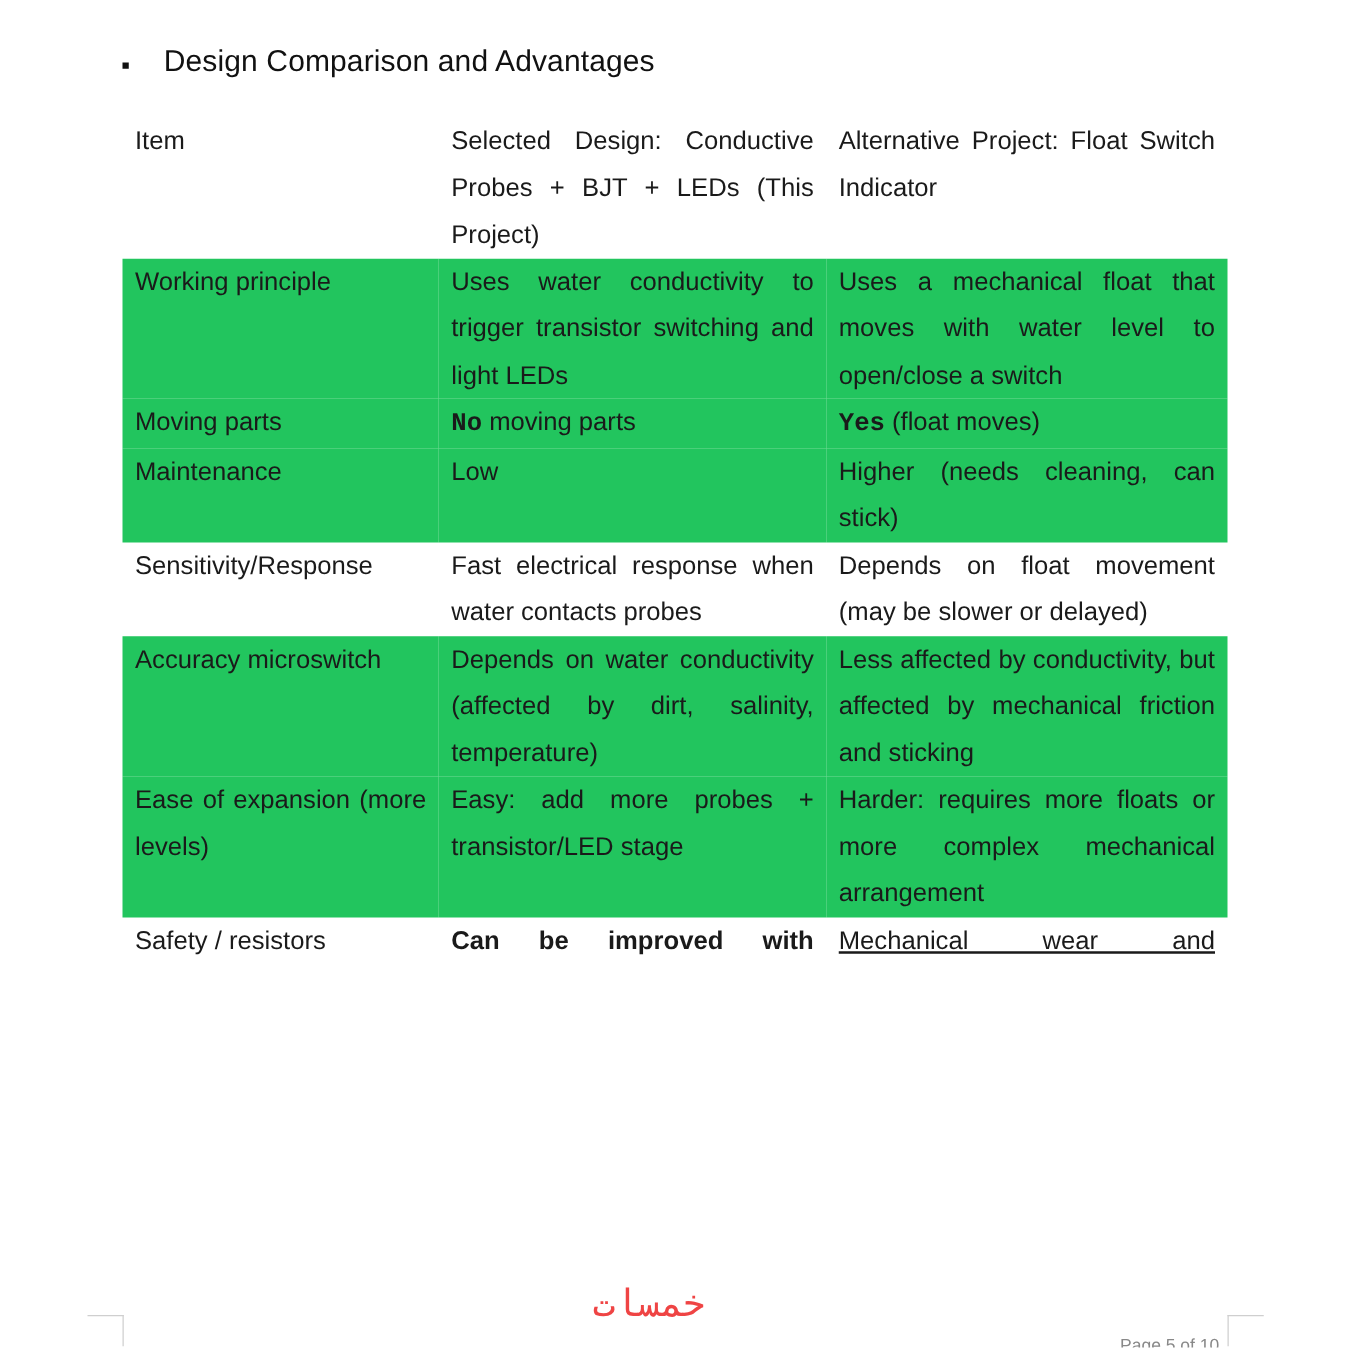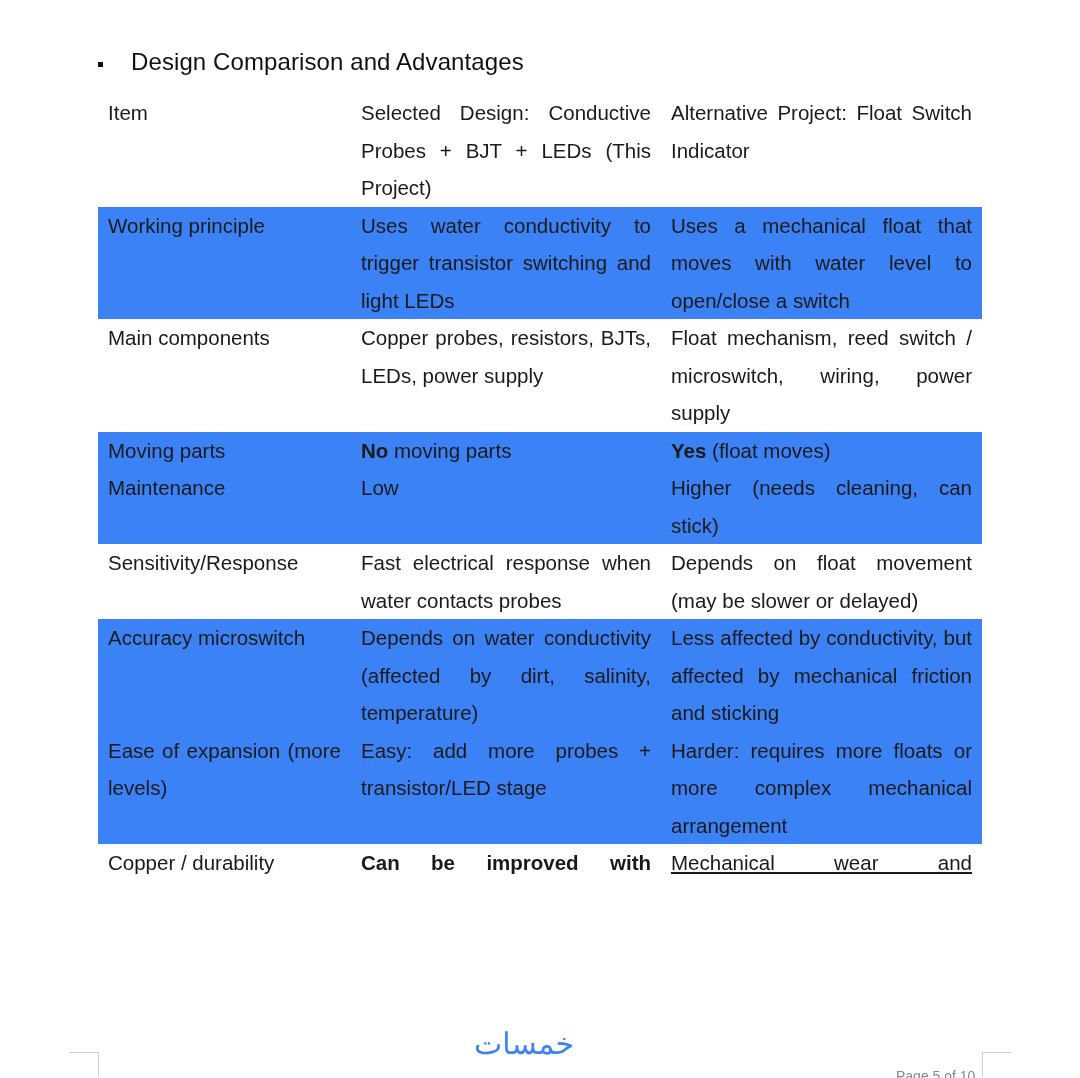--- a/index.html
+++ b/index.html
@@ -1,33 +1,33 @@
 <!DOCTYPE html>
 <html><head>
 <meta charset="utf-8">
 <style>
   html, body { margin:0; padding:0; background:#ffffff; }
   body { width:1080px; height:1078px; position:relative; overflow:hidden;
          font-family:"Liberation Sans", sans-serif; color:#1a1a1a; }
-  .heading { position:absolute; left:98px; top:48px; display:flex; align-items:center; }
+  .heading { position:absolute; left:98px; top:36px; display:flex; align-items:center; }
   .bullet { width:5px; height:5px; background:#111; margin-right:28px; margin-top:4px; }
   .heading-text { font-size:24px; color:#111; letter-spacing:0.1px; }
   table { position:absolute; left:98px; top:94px; width:884px; border-collapse:collapse;
           font-size:20.5px; line-height:37.5px; }
   td { vertical-align:top; padding:0 10px; text-align:justify; text-align-last:left; }
   td.c1 { width:233px; text-align:right; }
   td.c2 { width:290px; }
   td.c3 { width:301px; }
-  tr.shade td { background:#3b82f6; }
-  b { font-weight:bold; }
+  tr.shade td { background:#22c55e; }
+  b { font-weight:bold;font-family:Liberation Mono, monospace; }
   .corner { position:absolute; border-color:#cfcfcf; border-style:solid; width:28px; height:24px; }
   .corner.bl { left:70px; top:1052px; border-width:1px 1px 0 0; }
   .corner.br { left:982px; top:1052px; border-width:1px 0 0 1px; }
-  .watermark { position:absolute; left:474px; top:1026px; font-size:30px; color:#3b82f6;
-               font-family:Liberation Sans, sans-serif; }
+  .watermark { position:absolute; left:474px; top:1026px; font-size:30px; color:#ef4444;
+               font-family:Liberation Mono, monospace; }
   .pageno { position:absolute; left:896px; top:1068px; font-size:14px; color:#888; }
 </style>
 </head>
 <body>
 
 <div class="heading">
   <span class="bullet"></span>
   <span class="heading-text">Design Comparison and Advantages</span>
 </div>
 
@@ -35,25 +35,20 @@
   <tbody>
       <tr>
     <td class="c1">Item</td>
     <td class="c2">Selected Design: Conductive Probes + BJT + LEDs (This Project)</td>
     <td class="c3">Alternative Project: Float Switch Indicator</td>
   </tr>
   <tr class="shade">
     <td class="c1">Working principle</td>
     <td class="c2">Uses water conductivity to trigger transistor switching and light LEDs</td>
     <td class="c3">Uses a mechanical float that moves with water level to open/close a switch</td>
-  </tr>
-  <tr>
-    <td class="c1">Main components</td>
-    <td class="c2">Copper probes, resistors, BJTs, LEDs, power supply</td>
-    <td class="c3">Float mechanism, reed switch / microswitch, wiring, power supply</td>
   </tr>
   <tr class="shade">
     <td class="c1">Moving parts</td>
     <td class="c2"><b>No</b><span> moving parts</span></td>
     <td class="c3"><b>Yes</b><span> (float moves)</span></td>
   </tr>
   <tr class="shade">
     <td class="c1">Maintenance</td>
     <td class="c2">Low</td>
     <td class="c3">Higher (needs cleaning, can stick)</td>
@@ -67,21 +62,21 @@
     <td class="c1">Accuracy microswitch</td>
     <td class="c2">Depends on water conductivity (affected by dirt, salinity, temperature)</td>
     <td class="c3">Less affected by conductivity, but affected by mechanical friction and sticking</td>
   </tr>
   <tr class="shade">
     <td class="c1" style="text-align:justify;margin-top:32px;">Ease of expansion (more levels)</td>
     <td class="c2">Easy: add more probes + transistor/LED stage</td>
     <td class="c3">Harder: requires more floats or more complex mechanical arrangement</td>
   </tr>
   <tr>
-    <td class="c1">Copper / durability</td>
+    <td class="c1">Safety / resistors</td>
     <td class="c2" style="text-align-last:justify;font-weight:bold;">Can be improved with</td>
     <td class="c3" style="text-align-last:justify;text-decoration:underline;">Mechanical wear and</td>
   </tr>
 </tbody>
   </table>
 
 <div class="watermark">خمسات</div>
 <div class="corner bl"></div>
 <div class="corner br"></div>
 <div class="pageno">Page 5 of 10</div>

